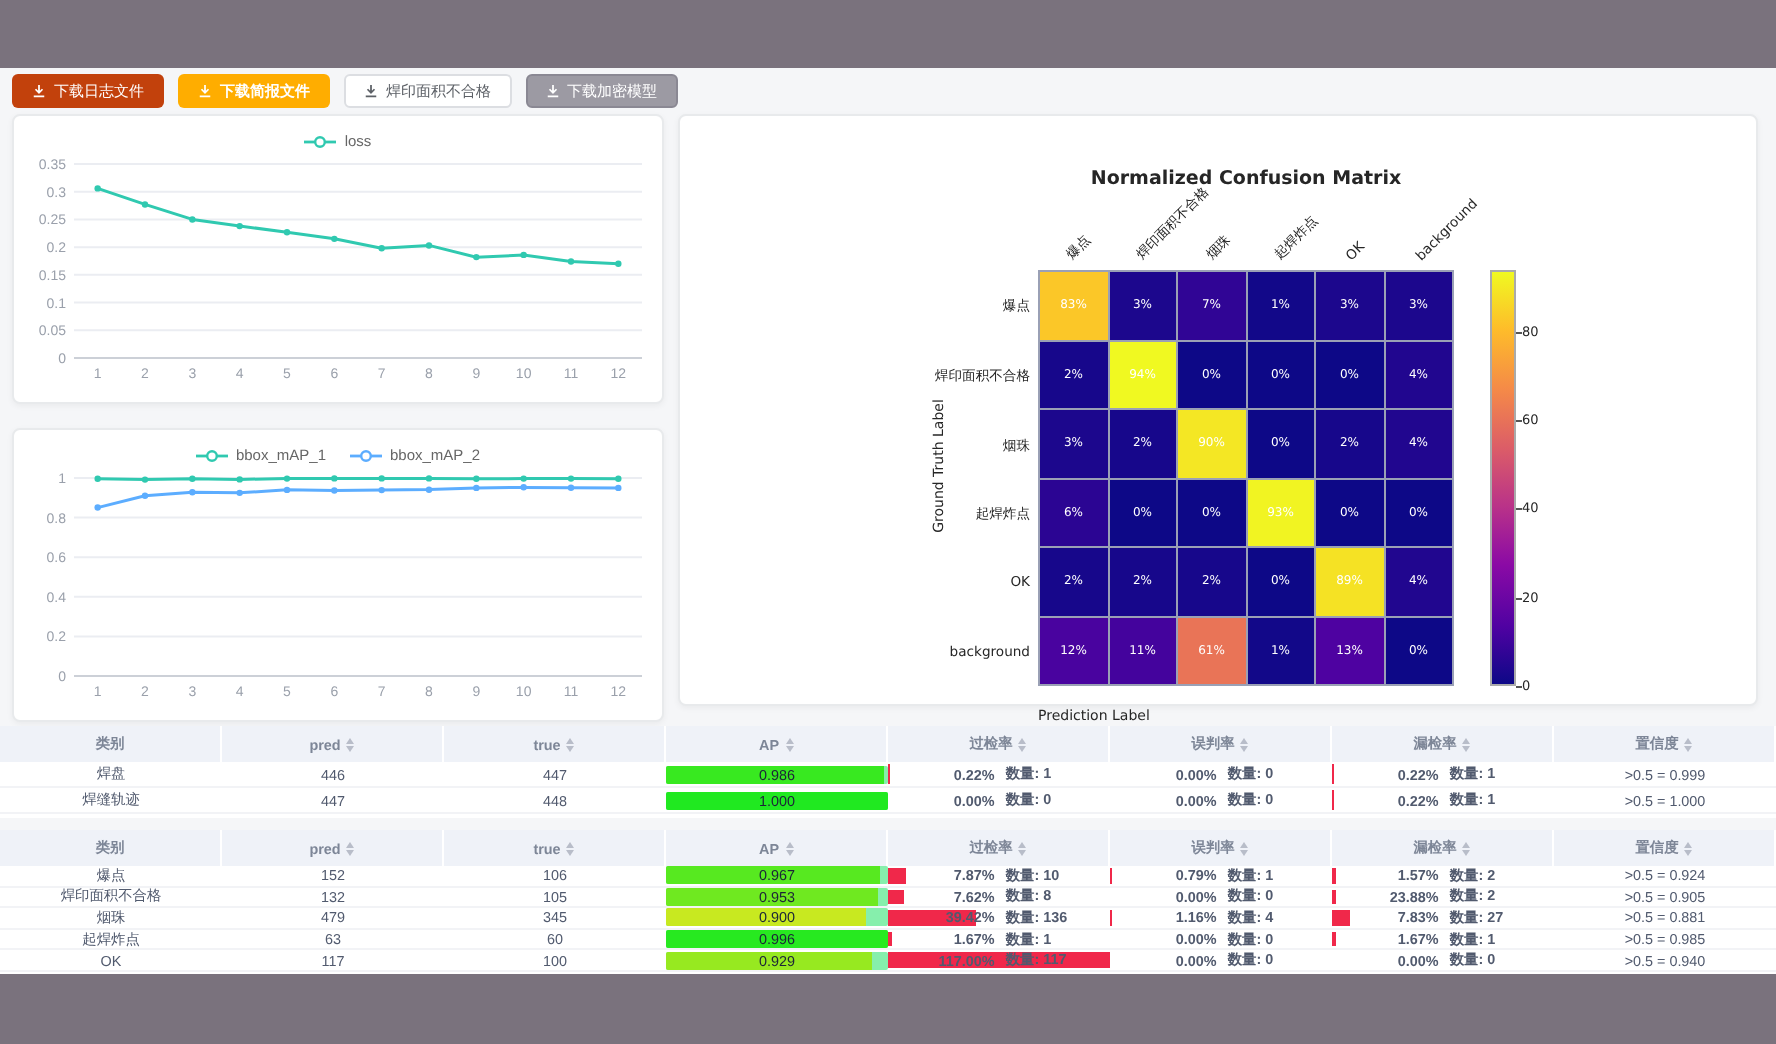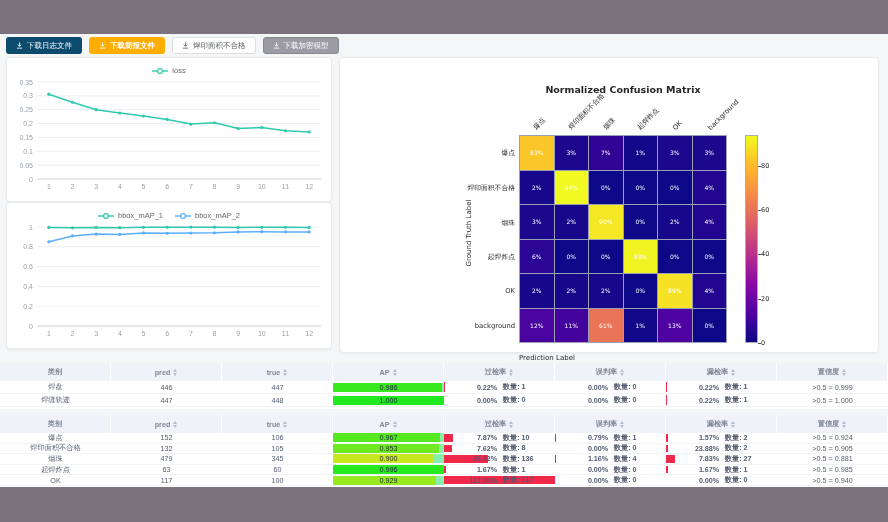--- a/index.html
+++ b/index.html
@@ -9,30 +9,30 @@
   .gray-band { position:absolute; left:0; width:888px; background:#7a727d; }
   #band-top { top:0; height:34px; }
   #band-bottom { top:487px; height:35px; }
   #content { position:absolute; left:0; top:34px; width:888px; height:453px; background:#f5f6f8; }
 
   
   #toolbar { position:absolute; left:6px; top:3px; display:flex; gap:7px; }
   .btn { height:17px; display:inline-flex; align-items:center; gap:4px; padding:0 9px; border-radius:3px;
          font-size:7.5px; border:1px solid transparent; cursor:pointer; white-space:nowrap; }
   .btn svg { width:7px; height:7px; }
-  .btn-green  { background:#0c4a6e; color:#fff; }
+  .btn-green  { background:#c2410c; color:#fff; }
   .btn-orange { background:#ffad00; color:#fff;font-weight:bold; }
   .btn-white  { background:#fff; color:#5c6066; border-color:#dcdee2; }
   .btn-gray   { background:#9c9aa3; color:#fff; border-color:#8a8893; }
 
   
   .card { position:absolute; background:#fff; border:1px solid #e8eaec; border-radius:4px;
           box-shadow:0 1px 3px rgba(0,0,0,.05); }
   #card-loss { left:6px; top:23px; width:326px; height:145px; }
-  #card-map  { left:6px; top:168px; width:326px; height:147px; }
+  #card-map  { left:6px; top:180px; width:326px; height:147px; }
   #card-matrix { left:339px; top:23px; width:540px; height:296px; }
 
   .legend { display:flex; justify-content:center; align-items:center; gap:12px; padding-top:7px; height:18px; }
   .legend-item { display:flex; align-items:center; gap:4px; font-size:7.5px; color:#666; cursor:pointer; }
 
   
   #cm { position:absolute; left:0; top:16px; width:538px; height:294px; font-family:"DejaVu Sans",sans-serif; }
   #cm-title { position:absolute; left:163px; top:10px; width:240px; text-align:center; font-size:9.5px; font-weight:bold; color:#262626; }
   #cm-grid { position:absolute; left:179px; top:61px; width:208px; height:208px; display:grid;
              grid-template-columns:repeat(6,1fr); grid-template-rows:repeat(6,1fr); background:#9aa0b5; gap:1px; border:1px solid #9aa0b5; }

